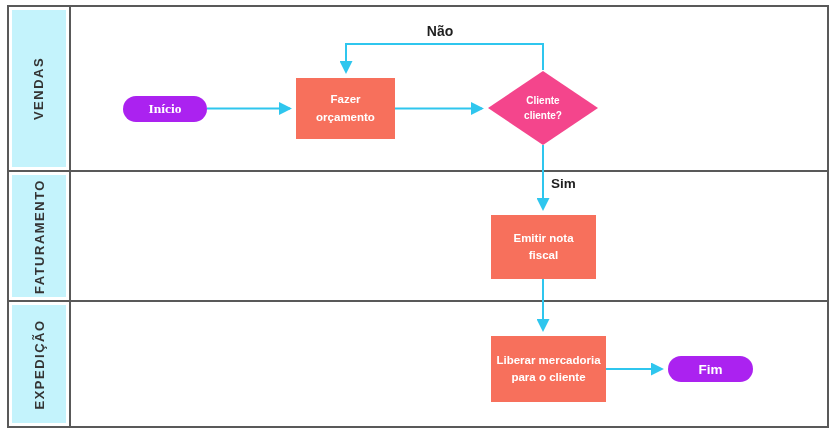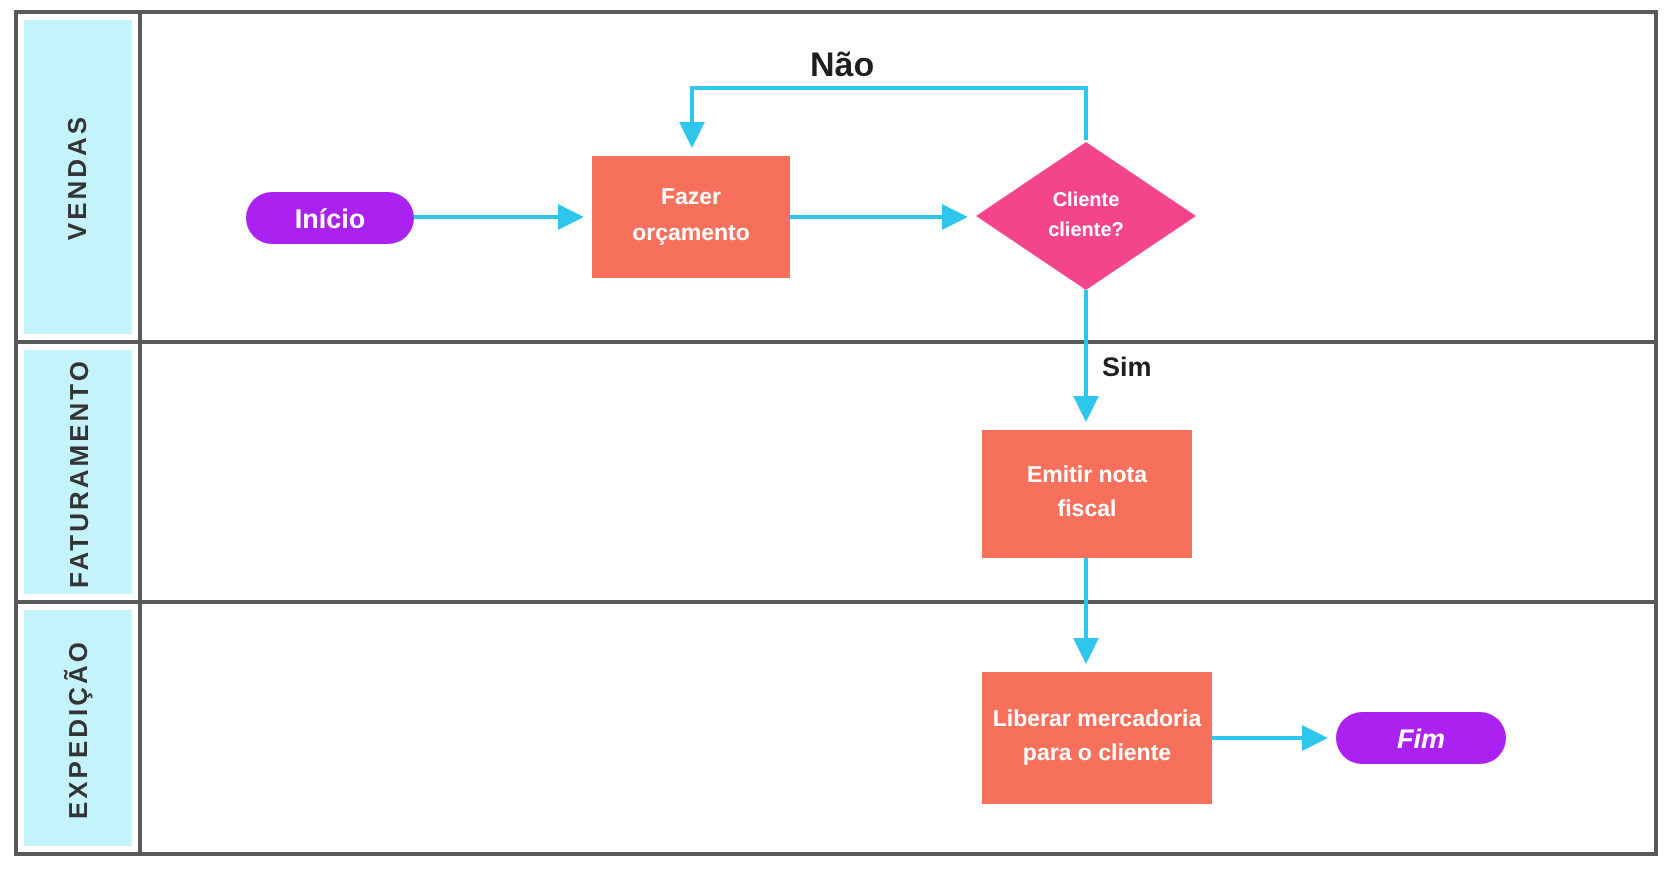--- a/index.html
+++ b/index.html
@@ -97,35 +97,35 @@
     line-height: 1.5;
   }
   .decision {
     background: var(--decision-fill);
     clip-path: polygon(50% 0, 100% 50%, 50% 100%, 0 50%);
     font-size: 10px;
     line-height: 1.5;
   }
   .decision .decision-text { width: 62px; }
 
-  #node-start  { left: 123px; top: 96px;  width: 84px;  height: 26px; }
+  #node-start  { left: 123px; top: 96px;  width: 84px;  height: 26px; font-family: Liberation Serif, serif; }
   #node-fazer  { left: 296px; top: 78px;  width: 99px;  height: 61px; padding: 0 11px; }
   #node-decide { left: 488px; top: 71px;  width: 110px; height: 74px; }
   #node-nota   { left: 491px; top: 215px; width: 105px; height: 64px; padding: 0 14px; }
   #node-liberar{ left: 491px; top: 336px; width: 115px; height: 66px; padding: 0 4px; }
-  #node-end    { left: 668px; top: 356px; width: 85px;  height: 26px; font-style: italic; }
+  #node-end    { left: 668px; top: 356px; width: 85px;  height: 26px; }
 
   
   .edge-label {
     position: absolute;
     color: var(--label-text);
     font-weight: bold;
     text-align: right;
   }
-  #label-nao { left: 405px; top: 23px; width: 70px; text-align: left; font-size: 17px; }
+  #label-nao { left: 405px; top: 23px; width: 70px; text-align: center; font-size: 14px; }
   #label-sim { left: 551px; top: 176px; font-size: 13.5px; }
 </style>
 </head>
 <body>
 
 <div class="stage">
 
   <div class="frame">
     <div class="lane lane-1">
       <div class="lane-header">

